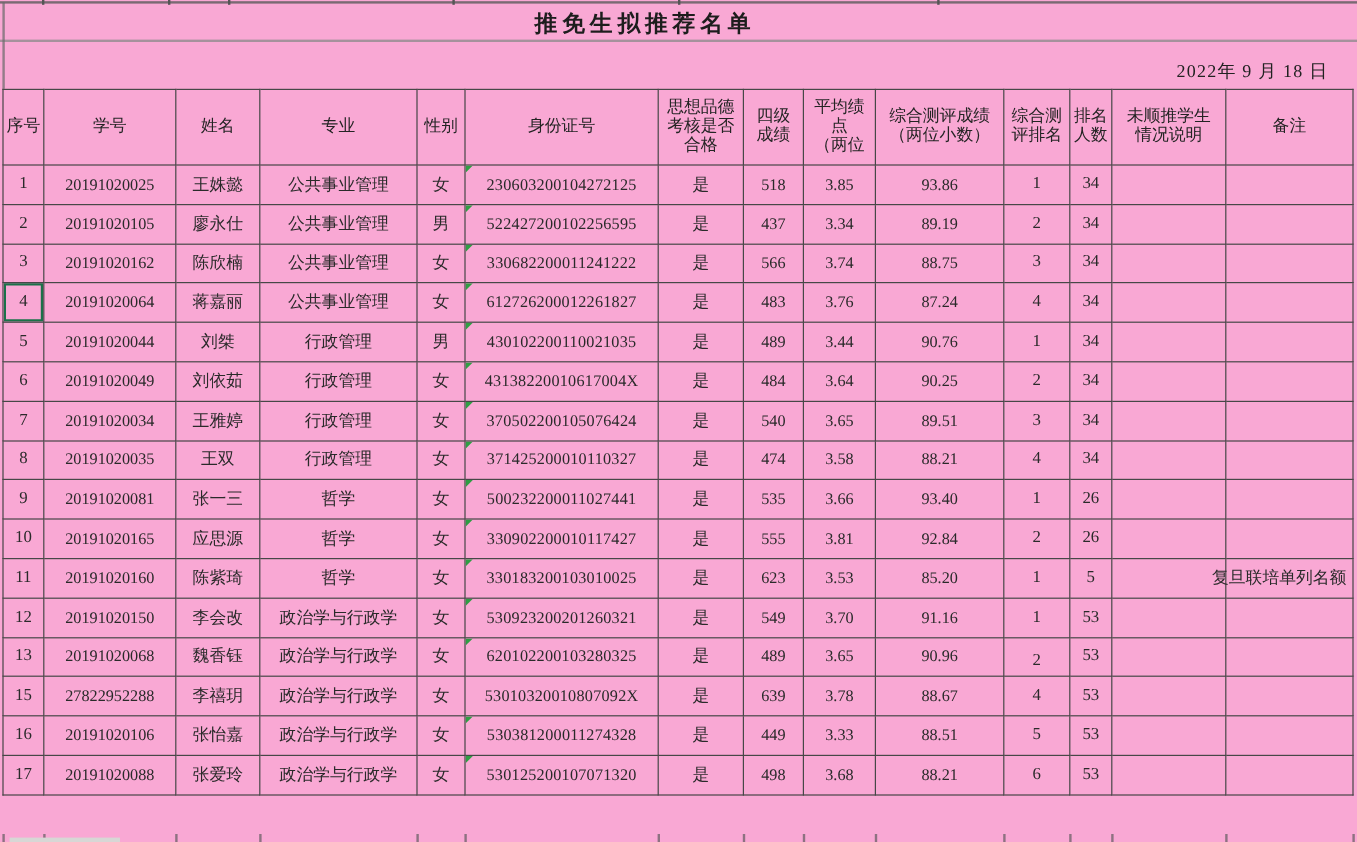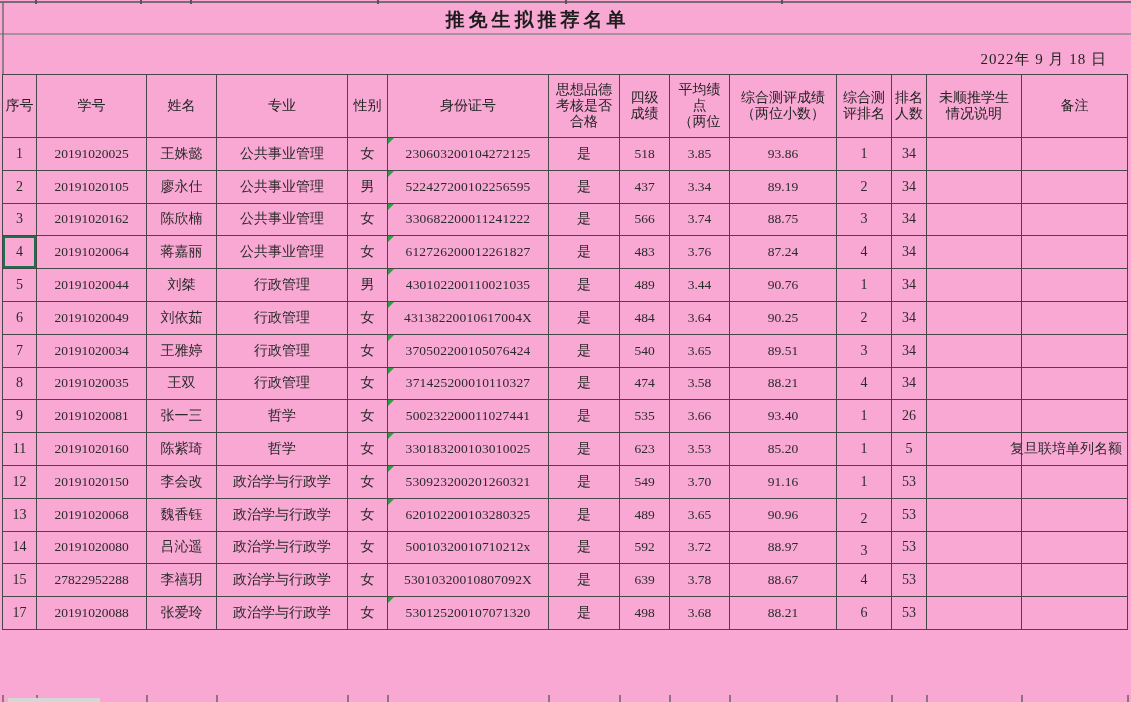--- a/index.html
+++ b/index.html
@@ -238,20 +238,36 @@
           <td>是</td>
           <td class="num">535</td>
           <td class="num">3.66</td>
           <td class="num">93.40</td>
           <td>1</td>
           <td>26</td>
           <td></td>
           <td></td>
         </tr>
         <tr>
+          <td>10</td>
+          <td class="num">20191020165</td>
+          <td>应思源</td>
+          <td>哲学</td>
+          <td>女</td>
+          <td class="id"><span class="flag"></span>330902200010117427</td>
+          <td>是</td>
+          <td class="num">555</td>
+          <td class="num">3.81</td>
+          <td class="num">92.84</td>
+          <td>2</td>
+          <td>26</td>
+          <td></td>
+          <td></td>
+        </tr>
+        <tr>
           <td>11</td>
           <td class="num">20191020160</td>
           <td>陈紫琦</td>
           <td>哲学</td>
           <td>女</td>
           <td class="id"><span class="flag"></span>330183200103010025</td>
           <td>是</td>
           <td class="num">623</td>
           <td class="num">3.53</td>
           <td class="num">85.20</td>
@@ -288,47 +304,47 @@
           <td>是</td>
           <td class="num">489</td>
           <td class="num">3.65</td>
           <td class="num">90.96</td>
           <td class="rank-low">2</td>
           <td>53</td>
           <td></td>
           <td></td>
         </tr>
         <tr>
-          <td>14</td>
-          <td class="num">20191020080</td>
-          <td>吕沁遥</td>
-          <td>政治学与行政学</td>
-          <td>女</td>
-          <td class="id">50010320010710212x</td>
-          <td>是</td>
-          <td class="num">592</td>
-          <td class="num">3.72</td>
-          <td class="num">88.97</td>
-          <td class="rank-low">3</td>
-          <td>53</td>
-          <td></td>
-          <td></td>
-        </tr>
-        <tr>
           <td>15</td>
           <td class="num">27822952288</td>
           <td>李禧玥</td>
           <td>政治学与行政学</td>
           <td>女</td>
           <td class="id">53010320010807092X</td>
           <td>是</td>
           <td class="num">639</td>
           <td class="num">3.78</td>
           <td class="num">88.67</td>
           <td>4</td>
+          <td>53</td>
+          <td></td>
+          <td></td>
+        </tr>
+        <tr>
+          <td>16</td>
+          <td class="num">20191020106</td>
+          <td>张怡嘉</td>
+          <td>政治学与行政学</td>
+          <td>女</td>
+          <td class="id"><span class="flag"></span>530381200011274328</td>
+          <td>是</td>
+          <td class="num">449</td>
+          <td class="num">3.33</td>
+          <td class="num">88.51</td>
+          <td>5</td>
           <td>53</td>
           <td></td>
           <td></td>
         </tr>
         <tr>
           <td>17</td>
           <td class="num">20191020088</td>
           <td>张爱玲</td>
           <td>政治学与行政学</td>
           <td>女</td>

